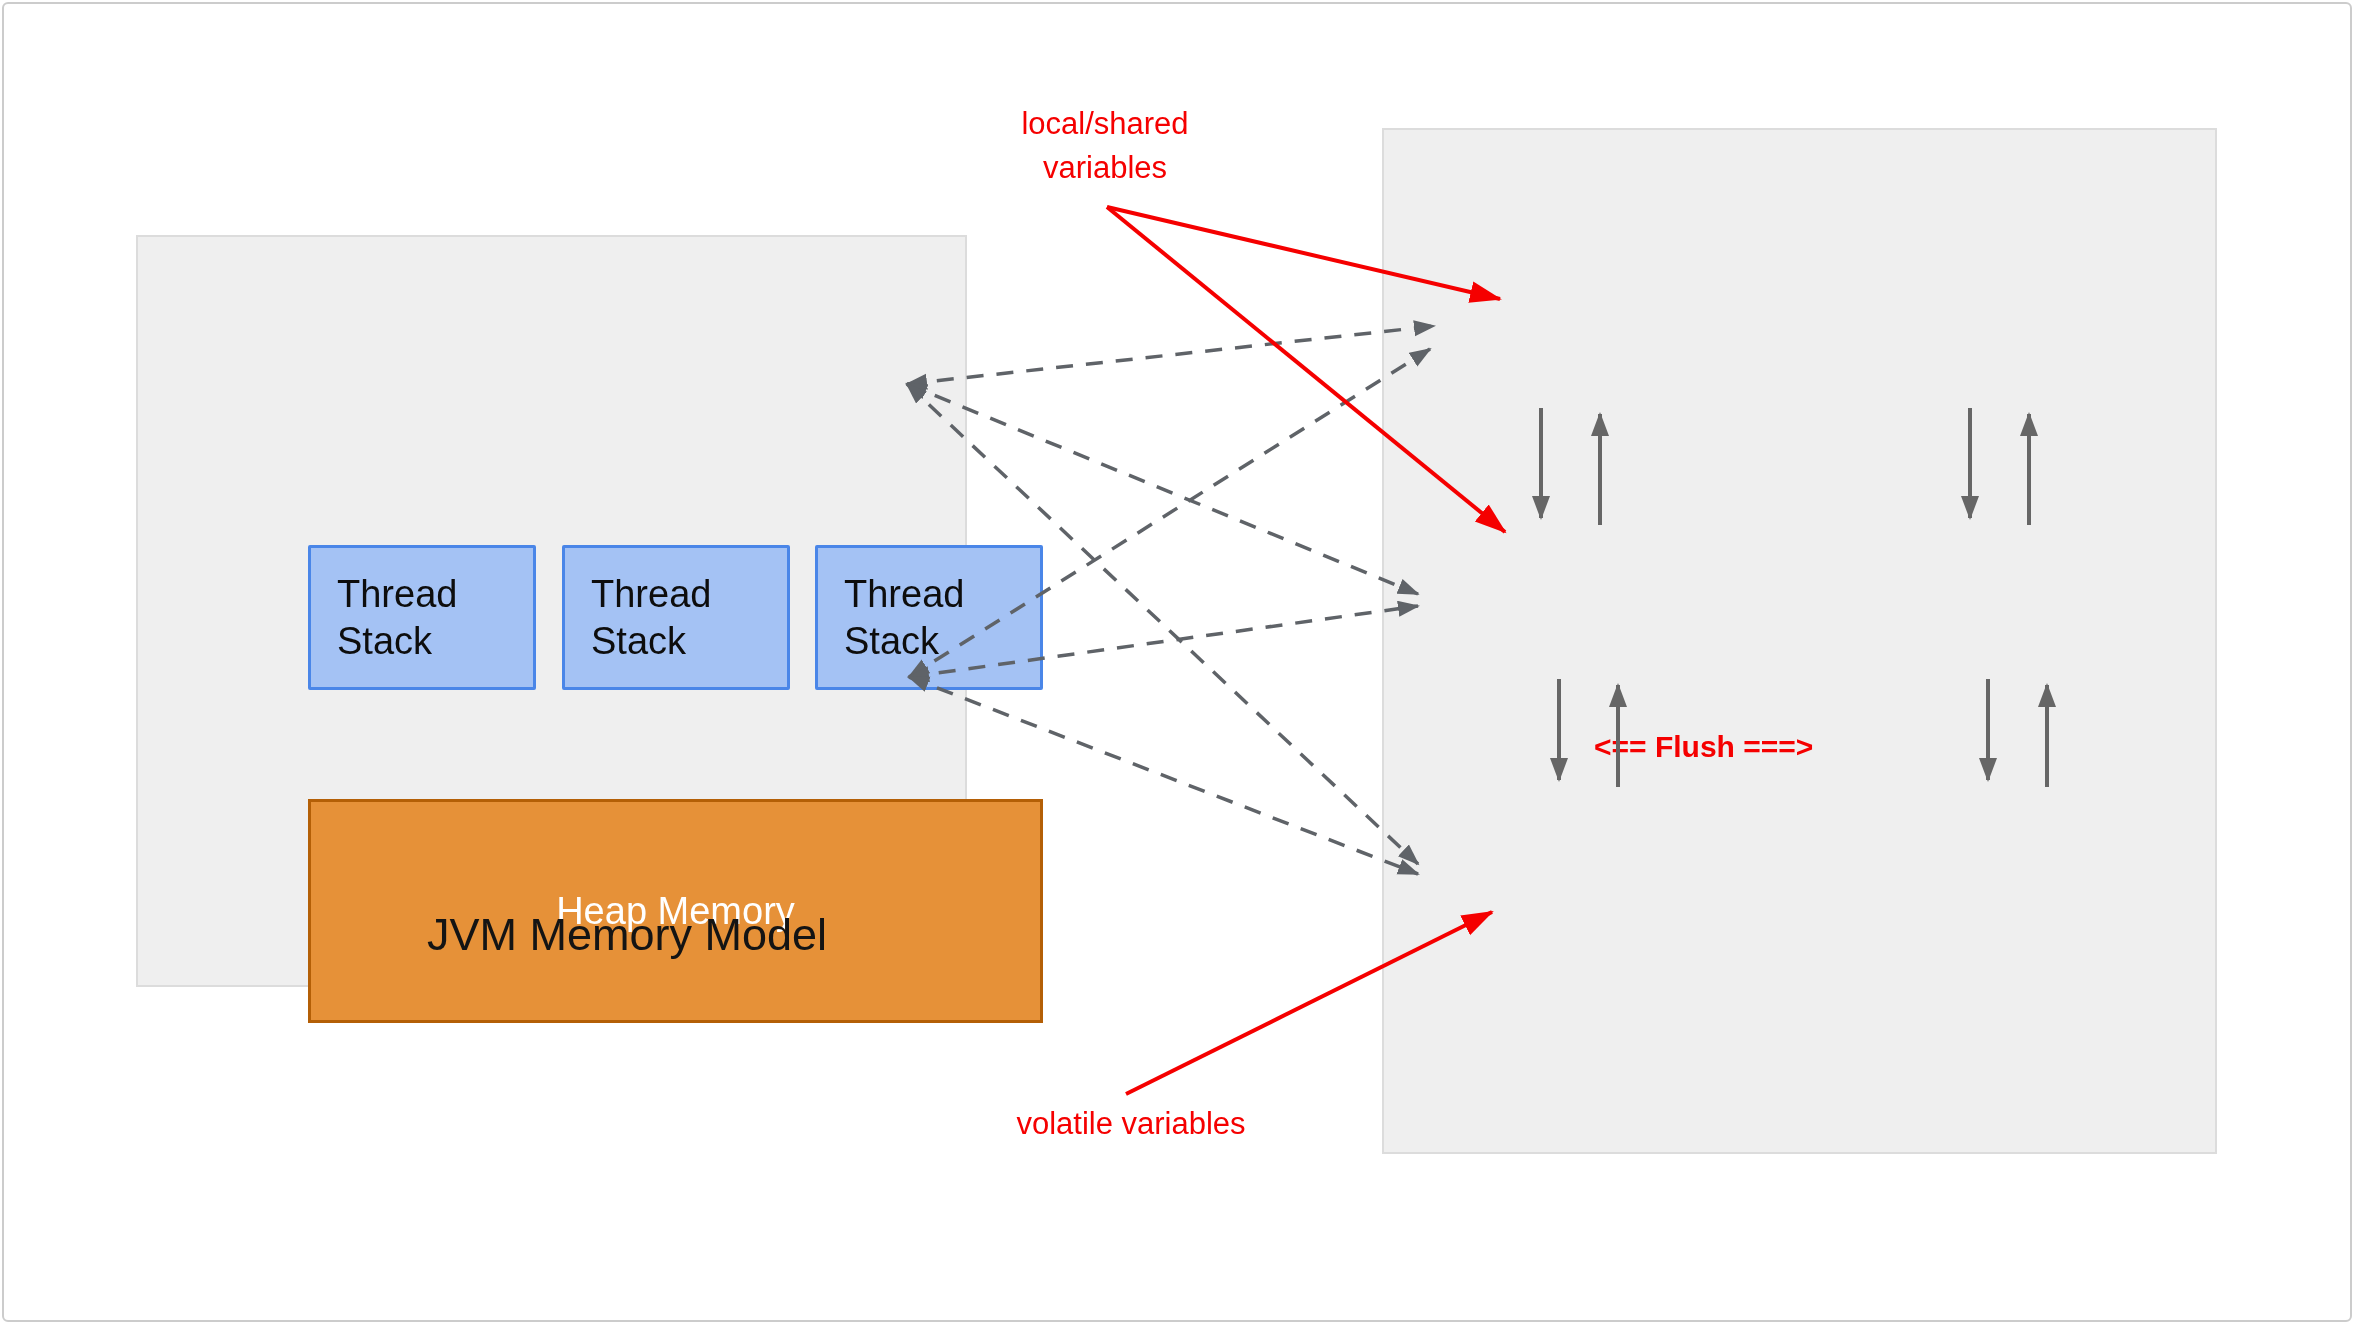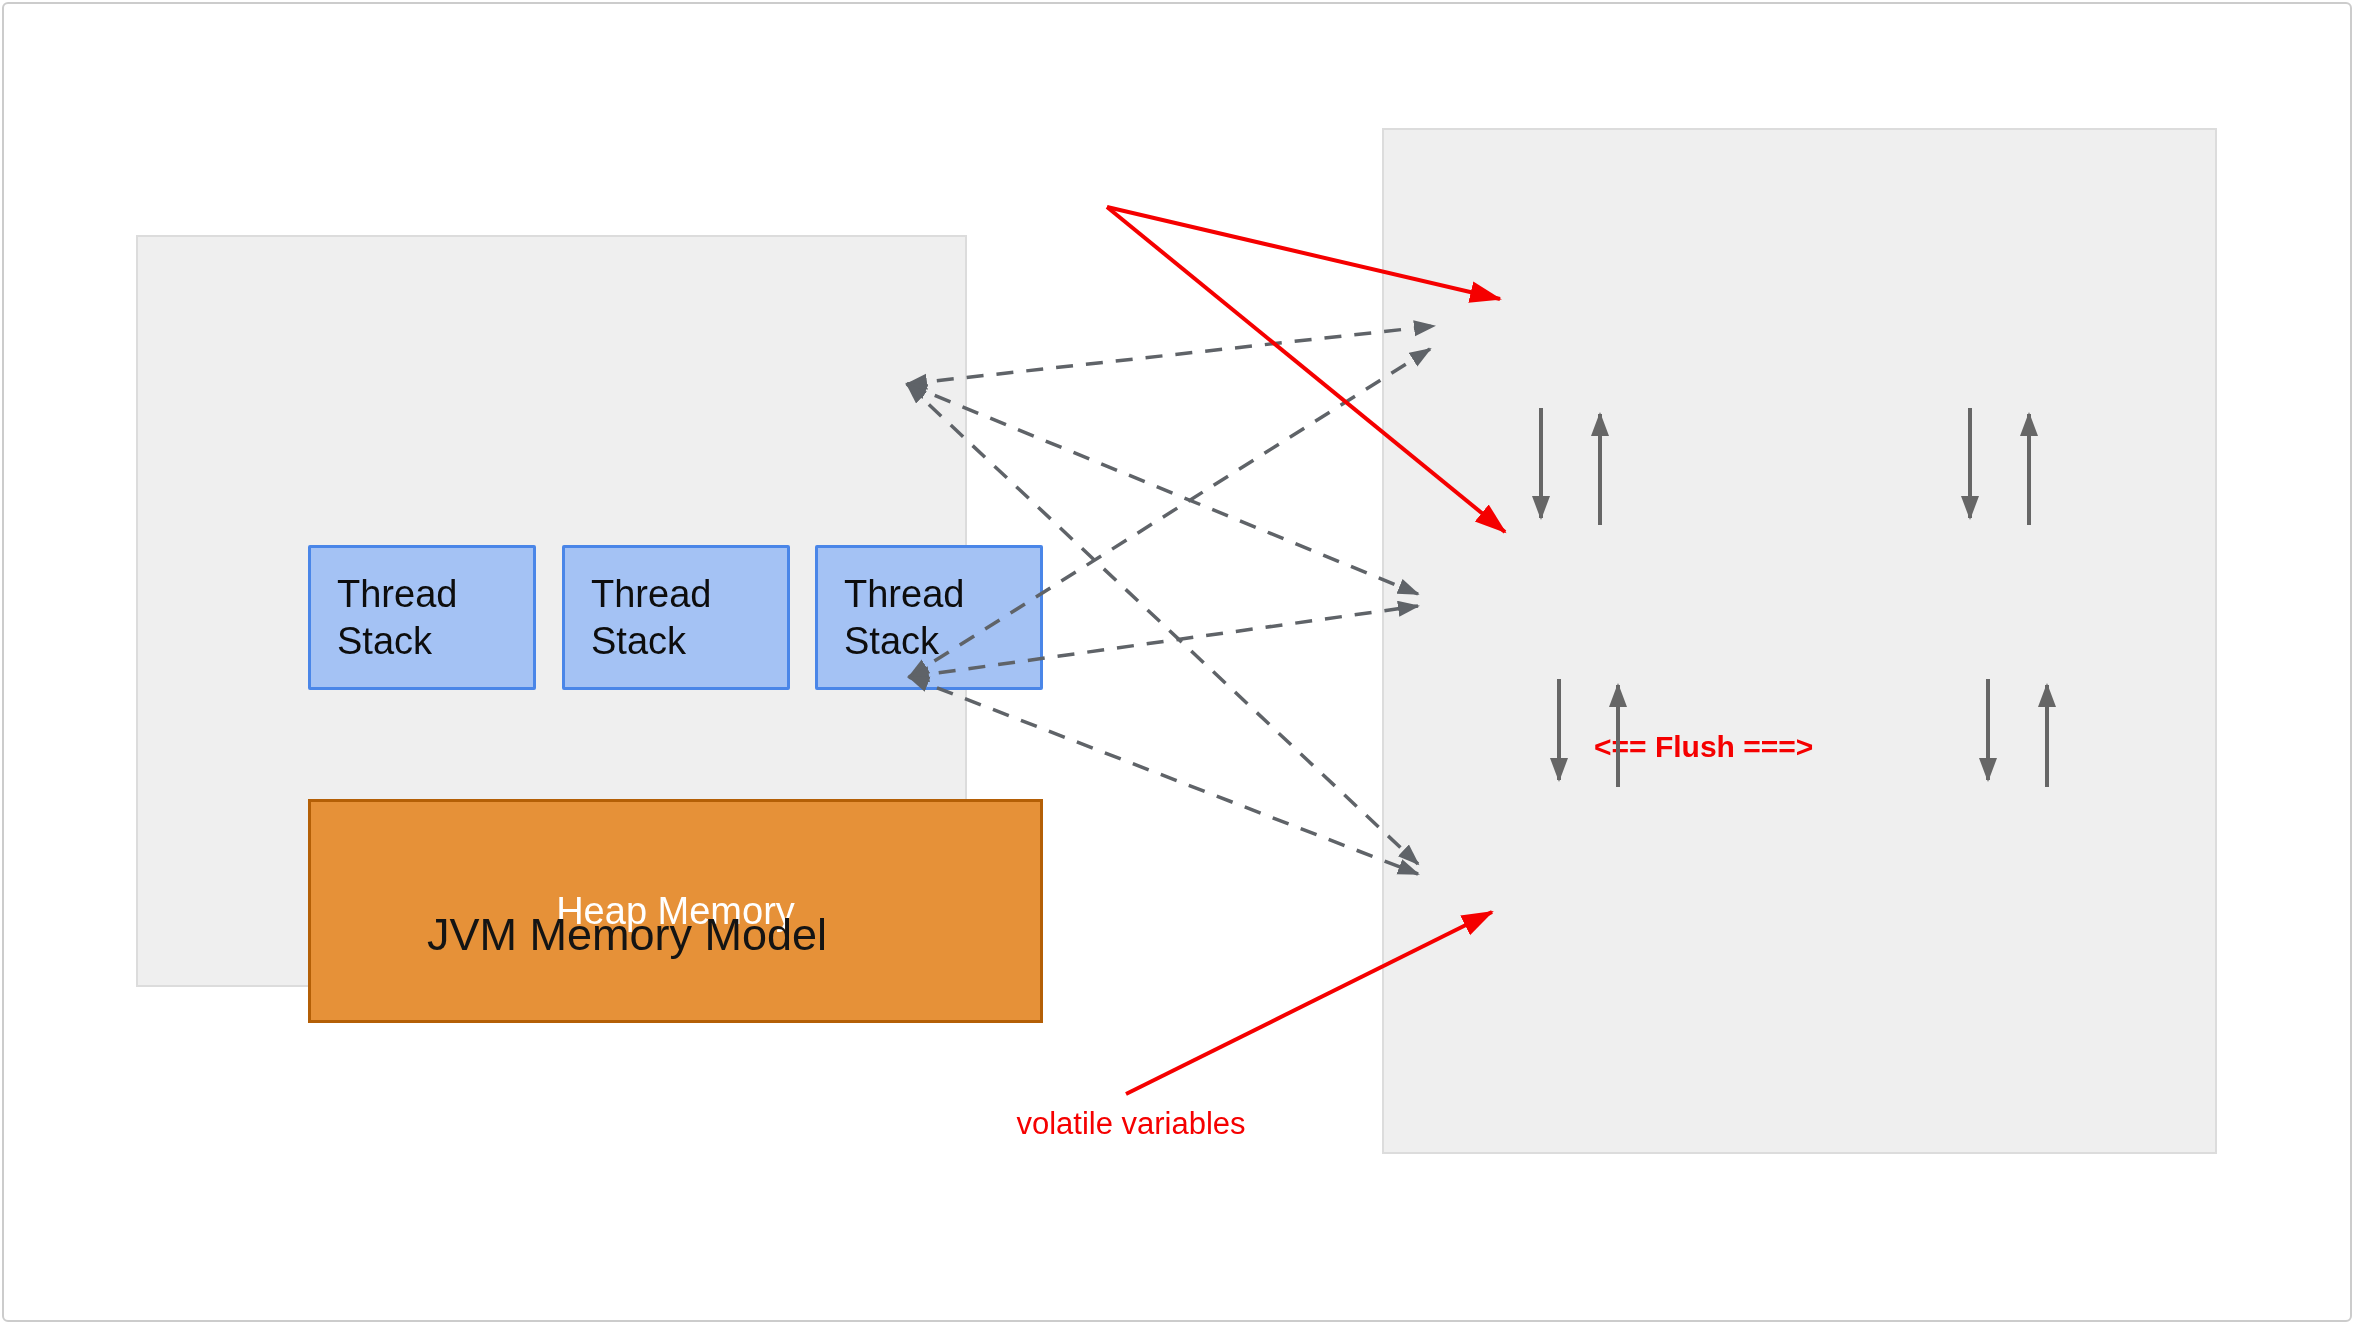--- a/index.html
+++ b/index.html
@@ -83,20 +83,21 @@
   <div class="panel-label" id="jvm-label">JVM Memory Model</div>
 
   <div class="panel" id="cpu-panel">
     
     
     
     
     
   </div>
 
+  <div class="red-note" id="note-local-shared">local/shared variables</div>
   <div class="red-note" id="note-volatile">volatile variables</div>
   <div id="flush-label">&lt;== Flush ===&gt;</div>
 
   <svg id="connector-overlay" width="2354" height="1324" viewBox="0 0 2354 1324">
     <defs>
       <marker id="ah-dash" markerUnits="userSpaceOnUse" markerWidth="24" markerHeight="18" refX="20" refY="8" orient="auto-start-reverse">
         <path d="M0,0 L22,8 L0,16 Z" fill="#5f6368"></path>
       </marker>
       <marker id="ah-solid" markerUnits="userSpaceOnUse" markerWidth="26" markerHeight="20" refX="22" refY="9" orient="auto">
         <path d="M0,0 L24,9 L0,18 Z" fill="#666666"></path>

